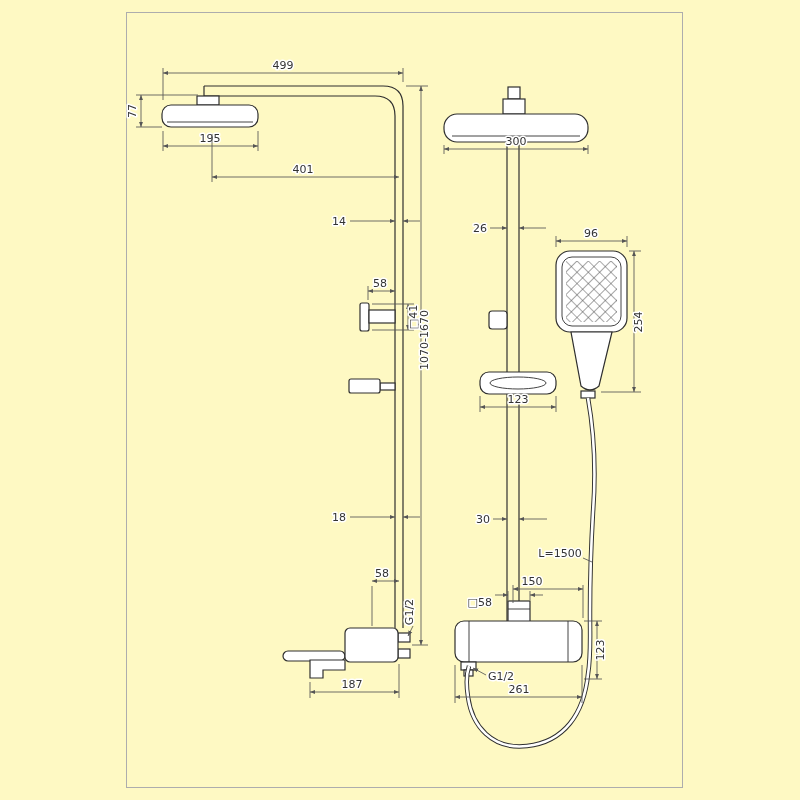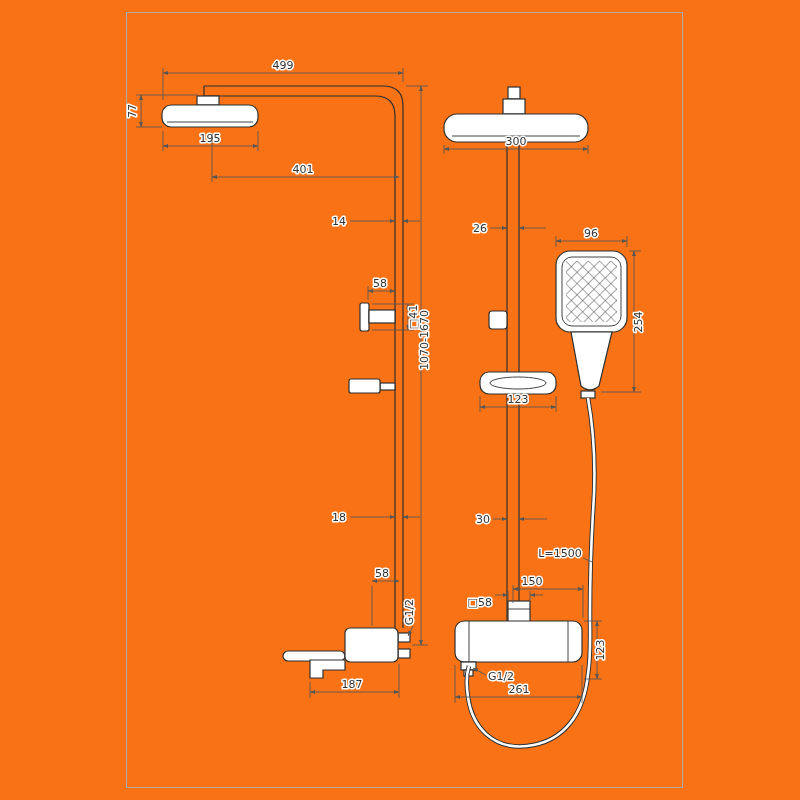--- a/index.html
+++ b/index.html
@@ -1,16 +1,16 @@
 <!DOCTYPE html>
 <html><head>
 <meta charset="utf-8">
 <style>
   html,body{margin:0;padding:0;background:#fff;}
-  .canvas{position:relative;width:800px;height:800px;background:#f97316;overflow:hidden;
+  .canvas{position:relative;width:800px;height:800px;background:#fef9c3;overflow:hidden;
           font-family:"DejaVu Sans",sans-serif;}
   svg{display:block;}
   
   .p  {fill:none;stroke:#2f2f2f;stroke-width:1.2;}
   .pf {fill:#ffffff;stroke:#2f2f2f;stroke-width:1.2;}
   .pt {fill:none;stroke:#2f2f2f;stroke-width:0.9;}
   
   .d  {fill:none;stroke:#555555;stroke-width:0.85;}
   .hose-out{fill:none;stroke:#2f2f2f;stroke-width:4.5;}
   .hose-in {fill:none;stroke:#ffffff;stroke-width:2.6;}

